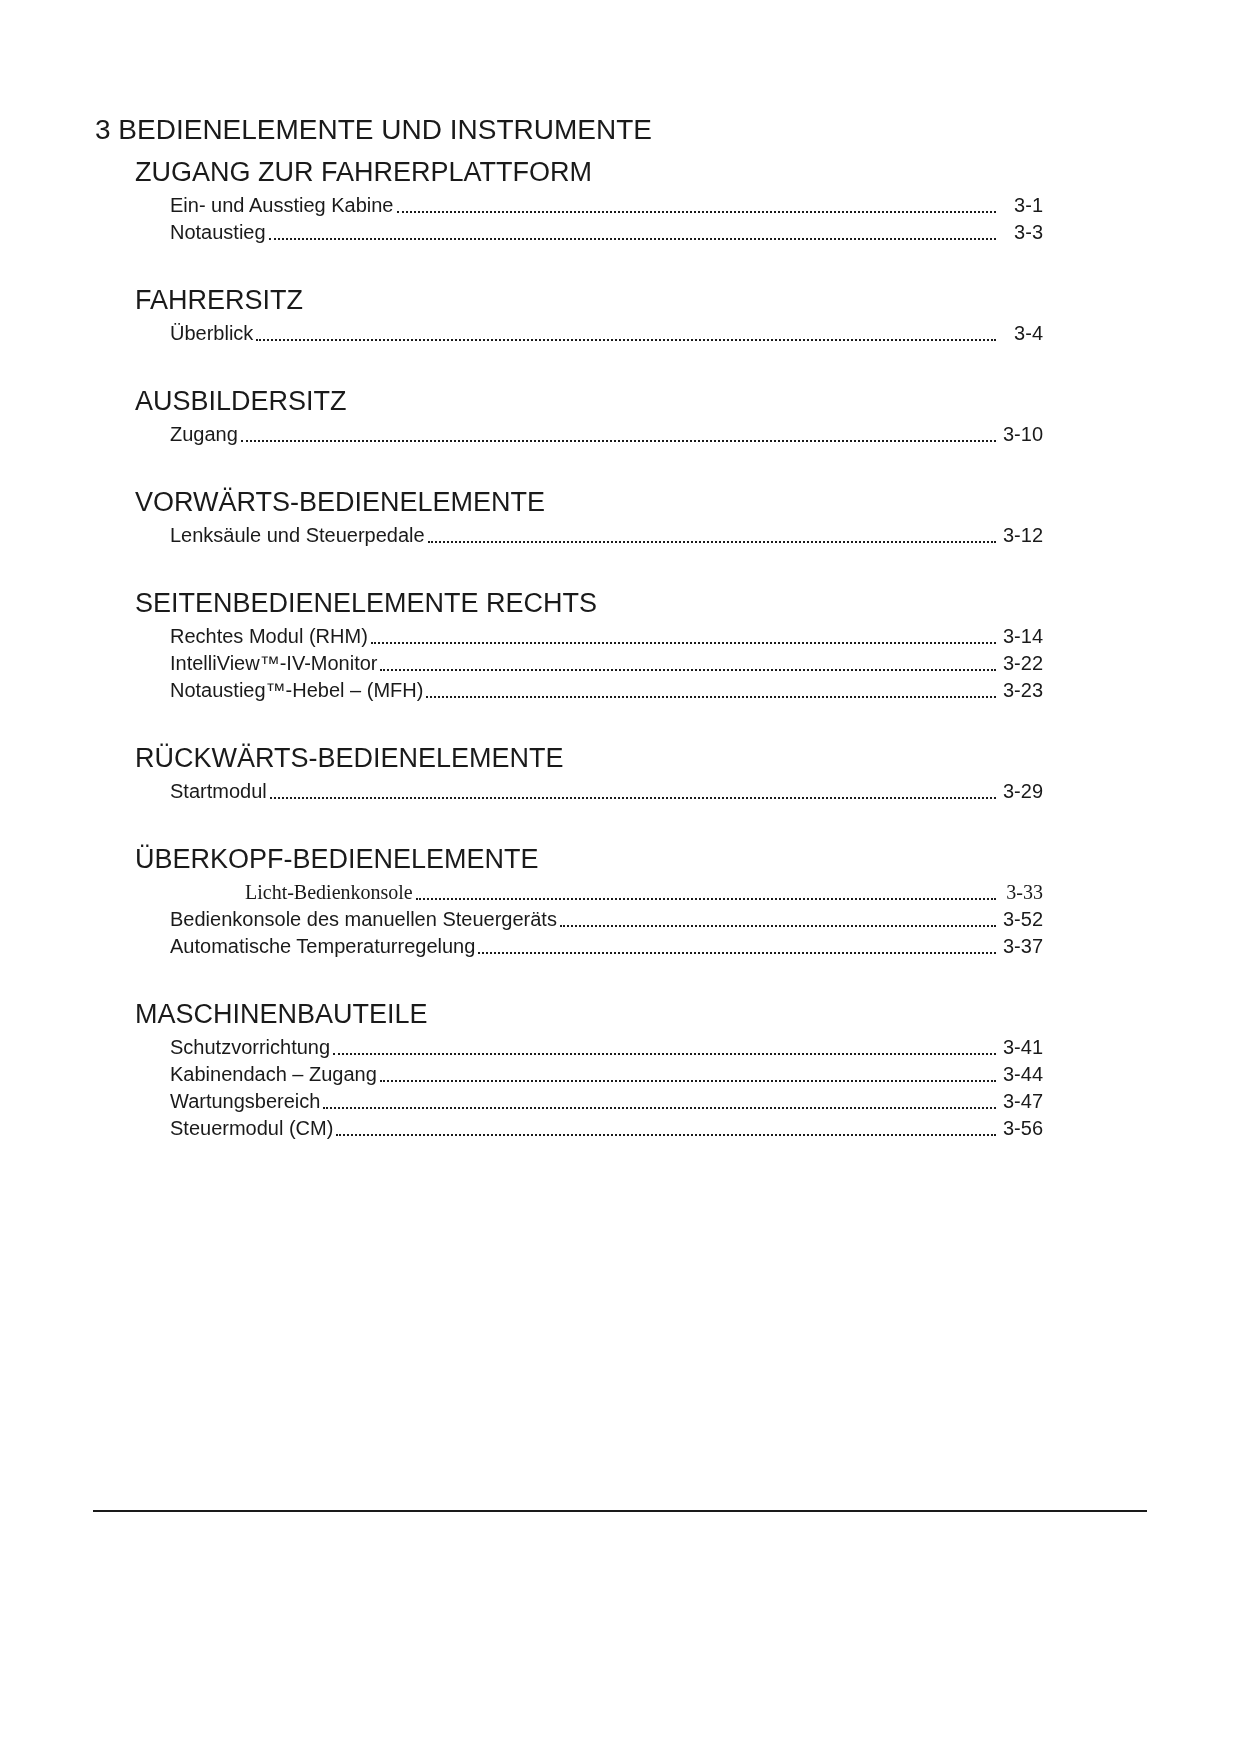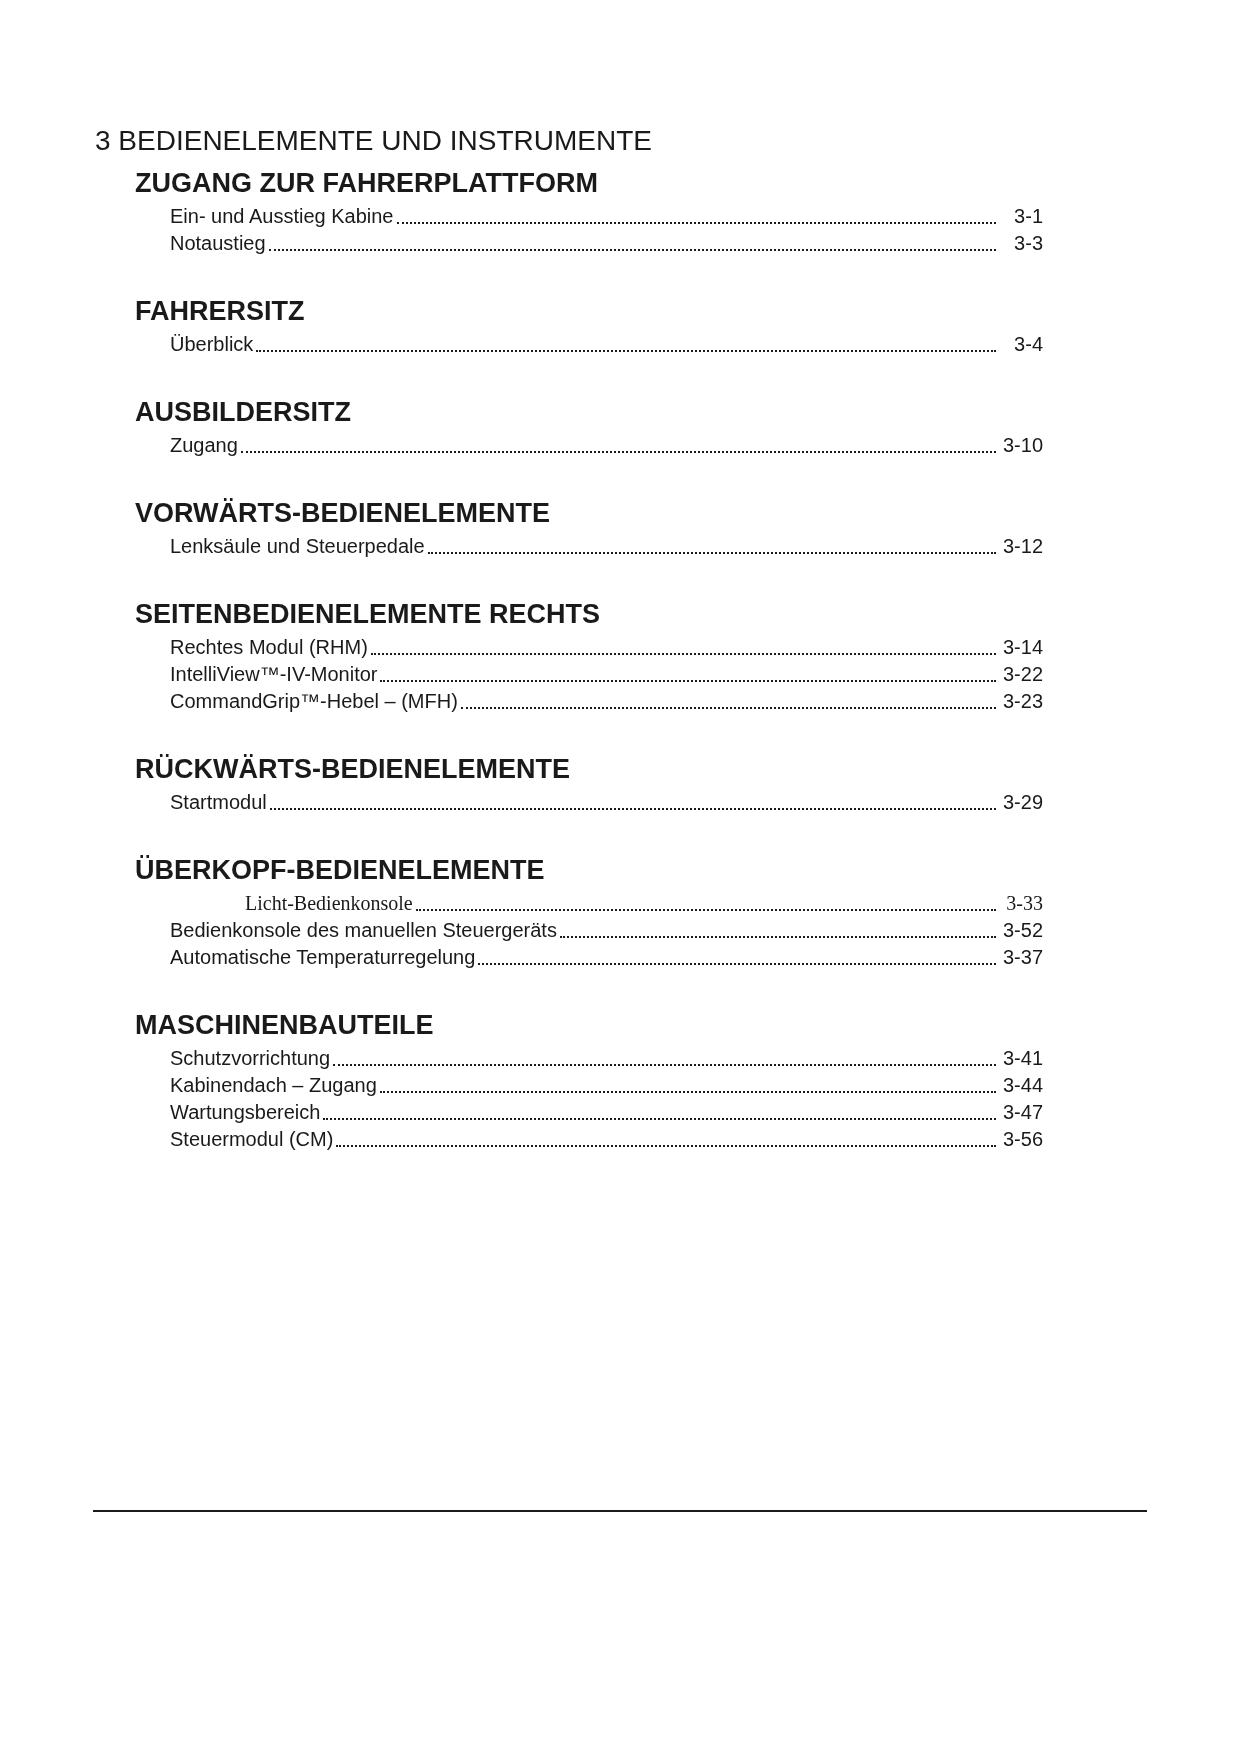--- a/index.html
+++ b/index.html
@@ -10,21 +10,21 @@
   body {
     width: 1241px;
     height: 1754px;
     position: relative;
     font-family: "Liberation Sans", "DejaVu Sans", sans-serif;
     color: #1a1a1a;
     overflow: hidden;
   }
   .page {
     position: absolute;
-    top: 124px;
+    top: 113px;
     left: 95px;
     width: 948px;
   }
   .chapter-title {
     font-size: 28px;
     font-weight: 400;
     margin: 0;
     line-height: 34px;
     white-space: nowrap;
   }
@@ -33,21 +33,21 @@
     margin-left: 40px;
   }
   .toc-section:first-child {
     margin-top: 9px;
   }
   .toc-section:last-child {
     margin-top: 9px;
   }
   .section-title {
     font-size: 27px;
-    font-weight: 700;
+    font-weight: 400;
     margin: 0 0 4px 0;
     line-height: 32px;
     white-space: nowrap;
   }
   .entries {
     width: 908px;
   }
   .entry {
     display: flex;
     align-items: flex-end;
@@ -150,21 +150,21 @@
     <span class="pagenum">3-14</span>
   </div>
 
   <div class="entry">
     <span class="label">IntelliView™-IV-Monitor</span>
     <span class="dots"></span>
     <span class="pagenum">3-22</span>
   </div>
 
   <div class="entry">
-    <span class="label">CommandGrip™-Hebel – (MFH)</span>
+    <span class="label">Notaustieg™-Hebel – (MFH)</span>
     <span class="dots"></span>
     <span class="pagenum">3-23</span>
   </div>
 </div>
   </section>
 
   <section class="toc-section">
     <h2 class="section-title">RÜCKWÄRTS-BEDIENELEMENTE</h2>
     <div class="entries">
   <div class="entry">

